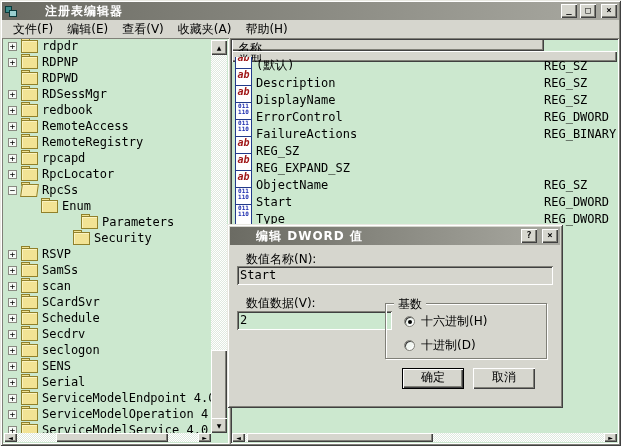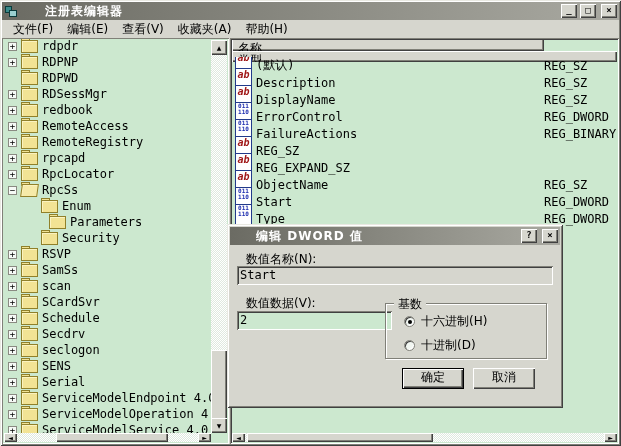--- a/index.html
+++ b/index.html
@@ -201,26 +201,26 @@
         <div class="trow" style="padding-left: 6px;">
           <span class="expand">−</span>
           <span class="folder open"></span>
           <span class="tlabel">RpcSs</span>
         </div>
         <div class="trow" style="padding-left: 26px;">
           <span class="expand none"></span>
           <span class="folder"></span>
           <span class="tlabel">Enum</span>
         </div>
-        <div class="trow" style="padding-left: 34px;">
+        <div class="trow" style="padding-left: 26px; margin-left: 40px;">
           <span class="expand none"></span>
           <span class="folder"></span>
           <span class="tlabel">Parameters</span>
         </div>
-        <div class="trow" style="padding-left: 26px;">
+        <div class="trow" style="padding-left: 26px; margin-left: 32px;">
           <span class="expand none"></span>
           <span class="folder"></span>
           <span class="tlabel">Security</span>
         </div>
         <div class="trow" style="padding-left: 6px;">
           <span class="expand">+</span>
           <span class="folder"></span>
           <span class="tlabel">RSVP</span>
         </div>
         <div class="trow" style="padding-left: 6px;">

